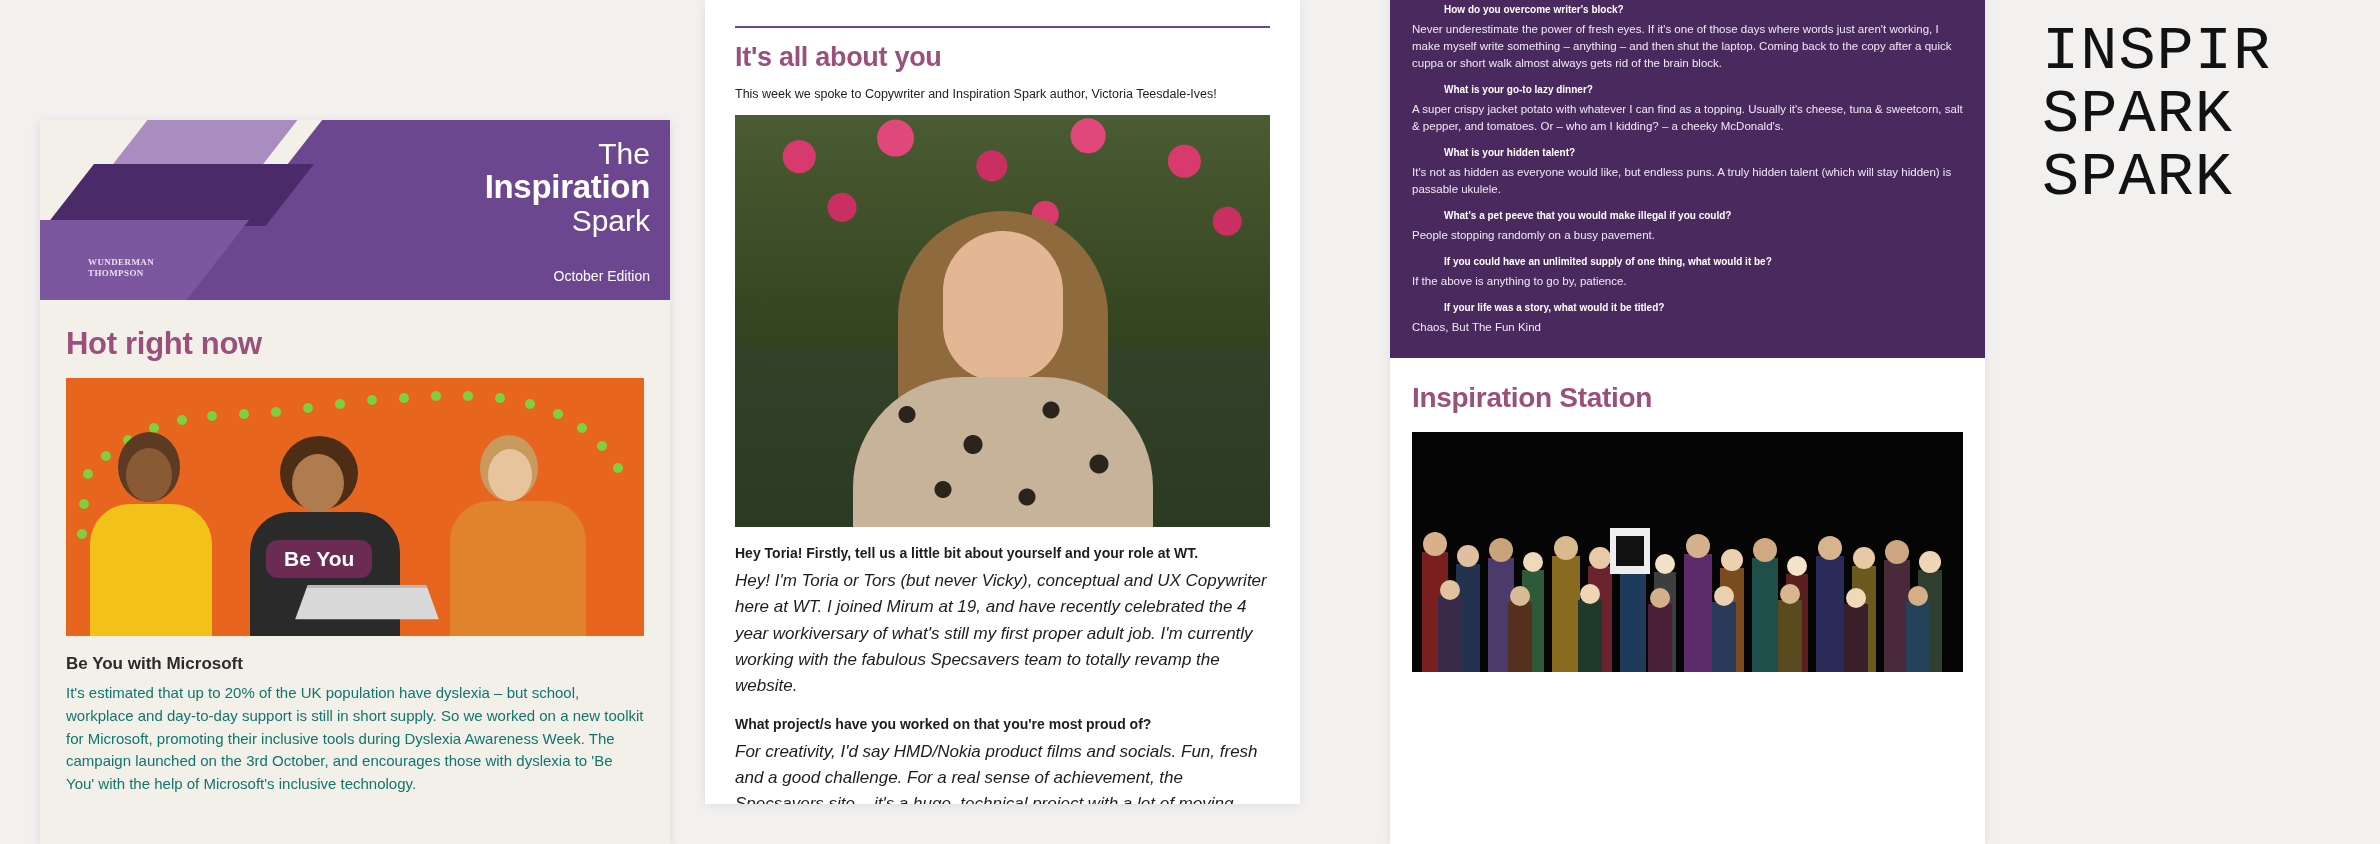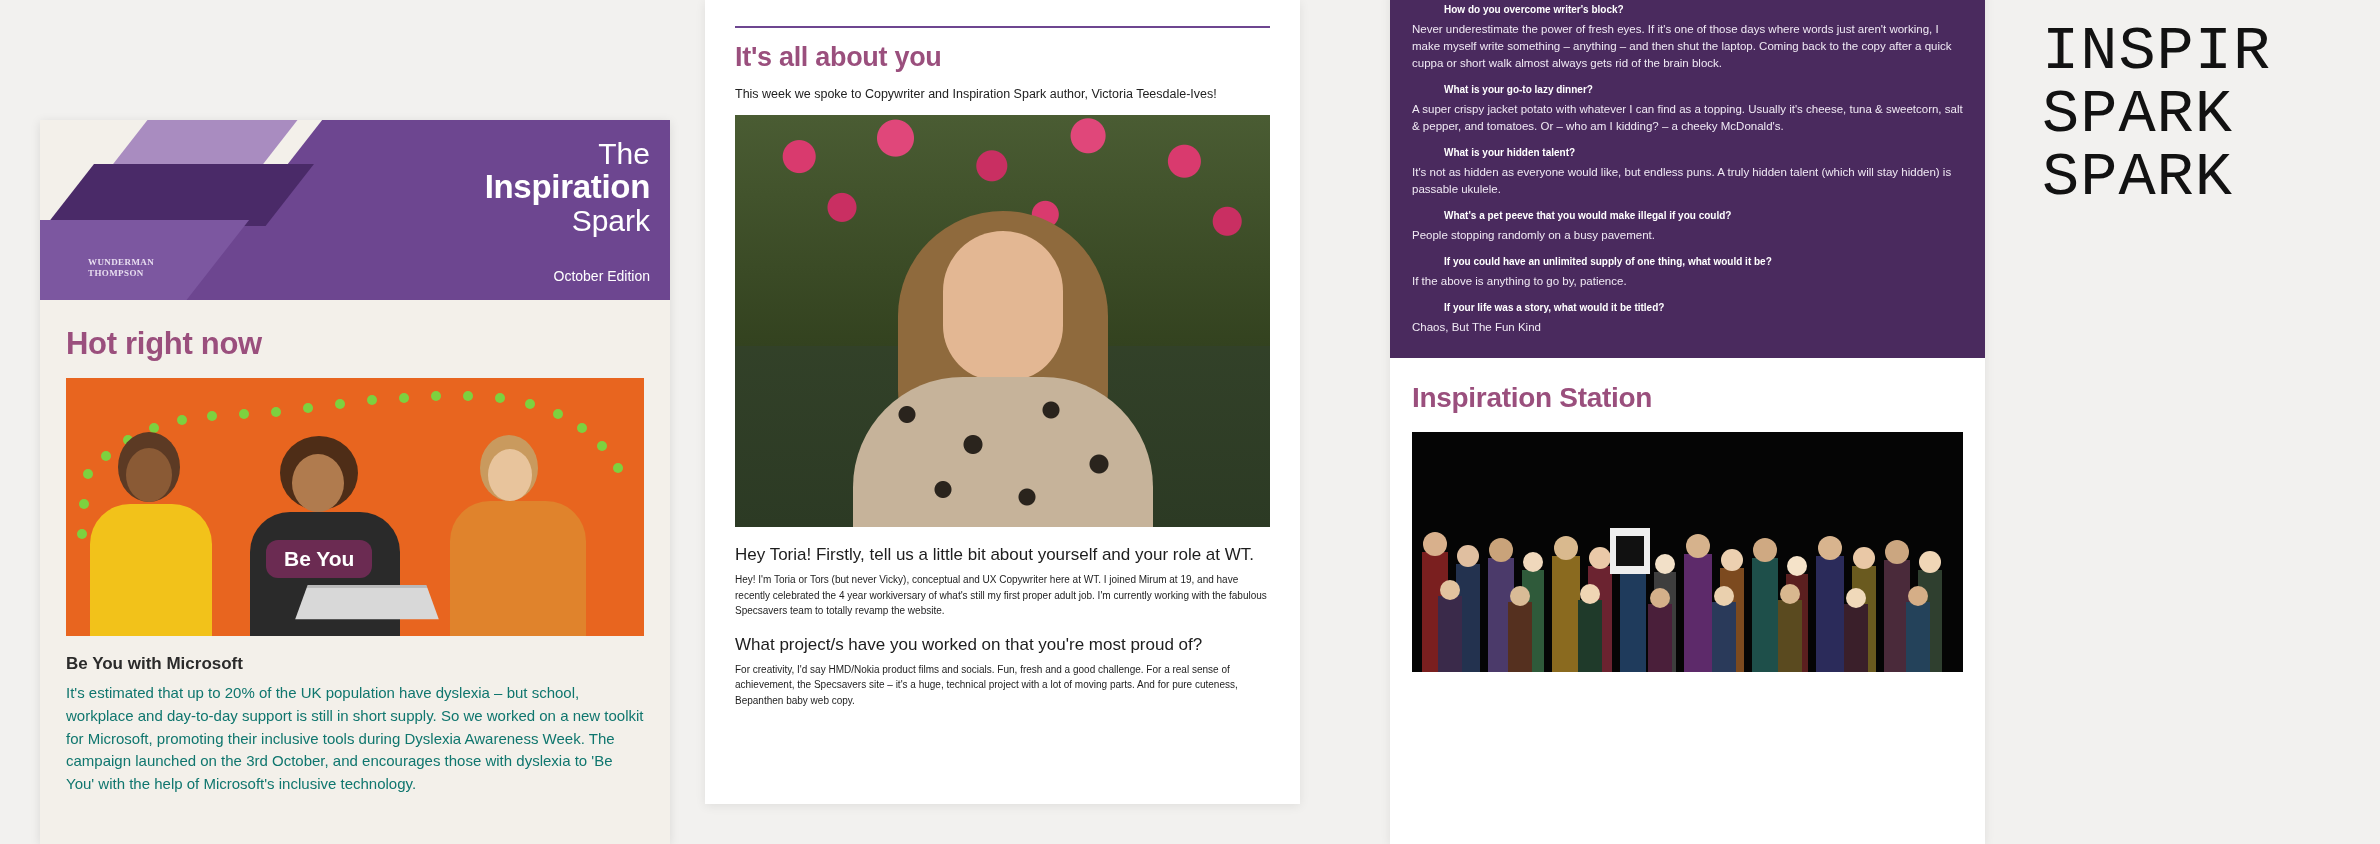--- a/index.html
+++ b/index.html
@@ -238,30 +238,31 @@
       radial-gradient(circle at 40% 45%, #2a241d 0 9px, transparent 10px),
       radial-gradient(circle at 66% 22%, #2a241d 0 8px, transparent 9px),
       radial-gradient(circle at 82% 58%, #2a241d 0 9px, transparent 10px),
       radial-gradient(circle at 30% 75%, #2a241d 0 8px, transparent 9px),
       radial-gradient(circle at 58% 80%, #2a241d 0 8px, transparent 9px),
       #c6b39a;
     border-radius: 110px 110px 0 0;
   }
   .p2-qa { margin: 18px 30px 0 30px; }
   .p2-q {
-    font-size: 17px;
-    font-weight: normal;
+    font-size: 14px;
+    font-weight: bold;
     color: #1d1d1d;
     margin-bottom: 7px;
   }
   .p2-a {
-    font-size: 10px;
+    font-size: 17px;
     line-height: 1.55;
     color: #1d1d1d;
     margin-bottom: 16px;
+    font-style: italic;
   }
 
   
   .panel3 {
     position: absolute;
     left: 1390px;
     top: -10px;
     width: 595px;
     height: 854px;
     background: #ffffff;

